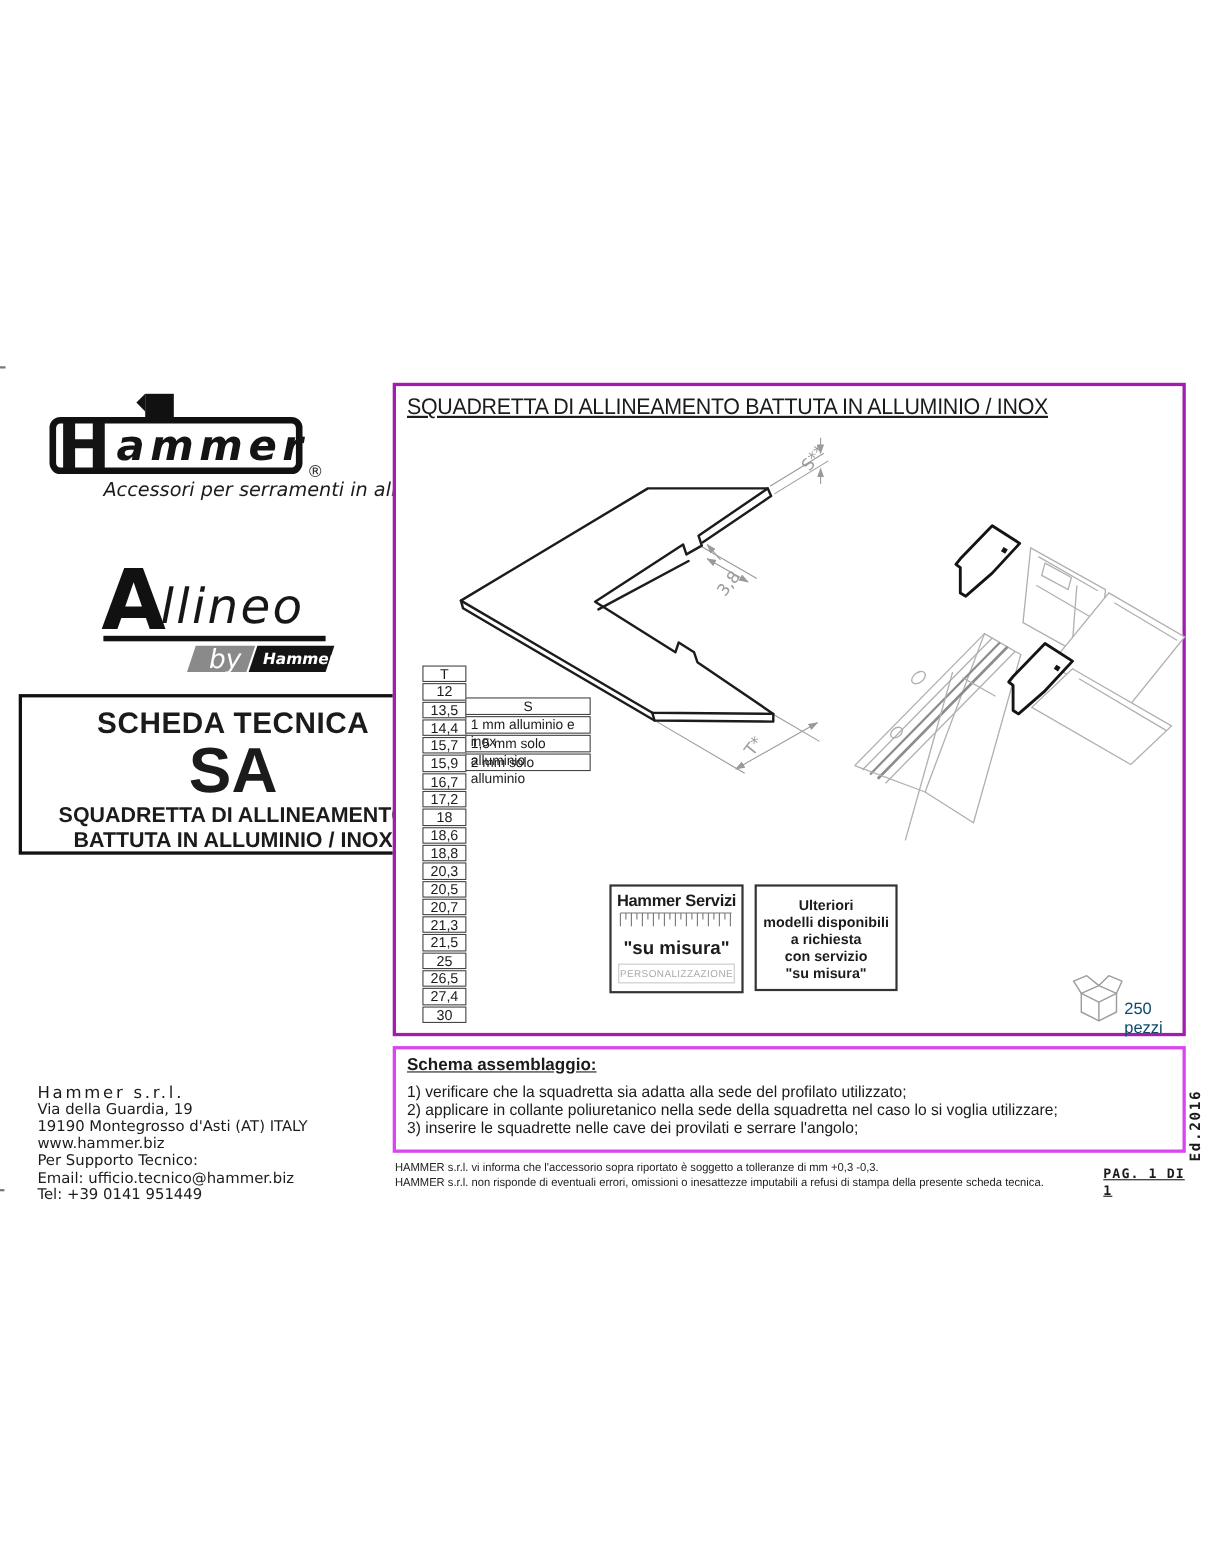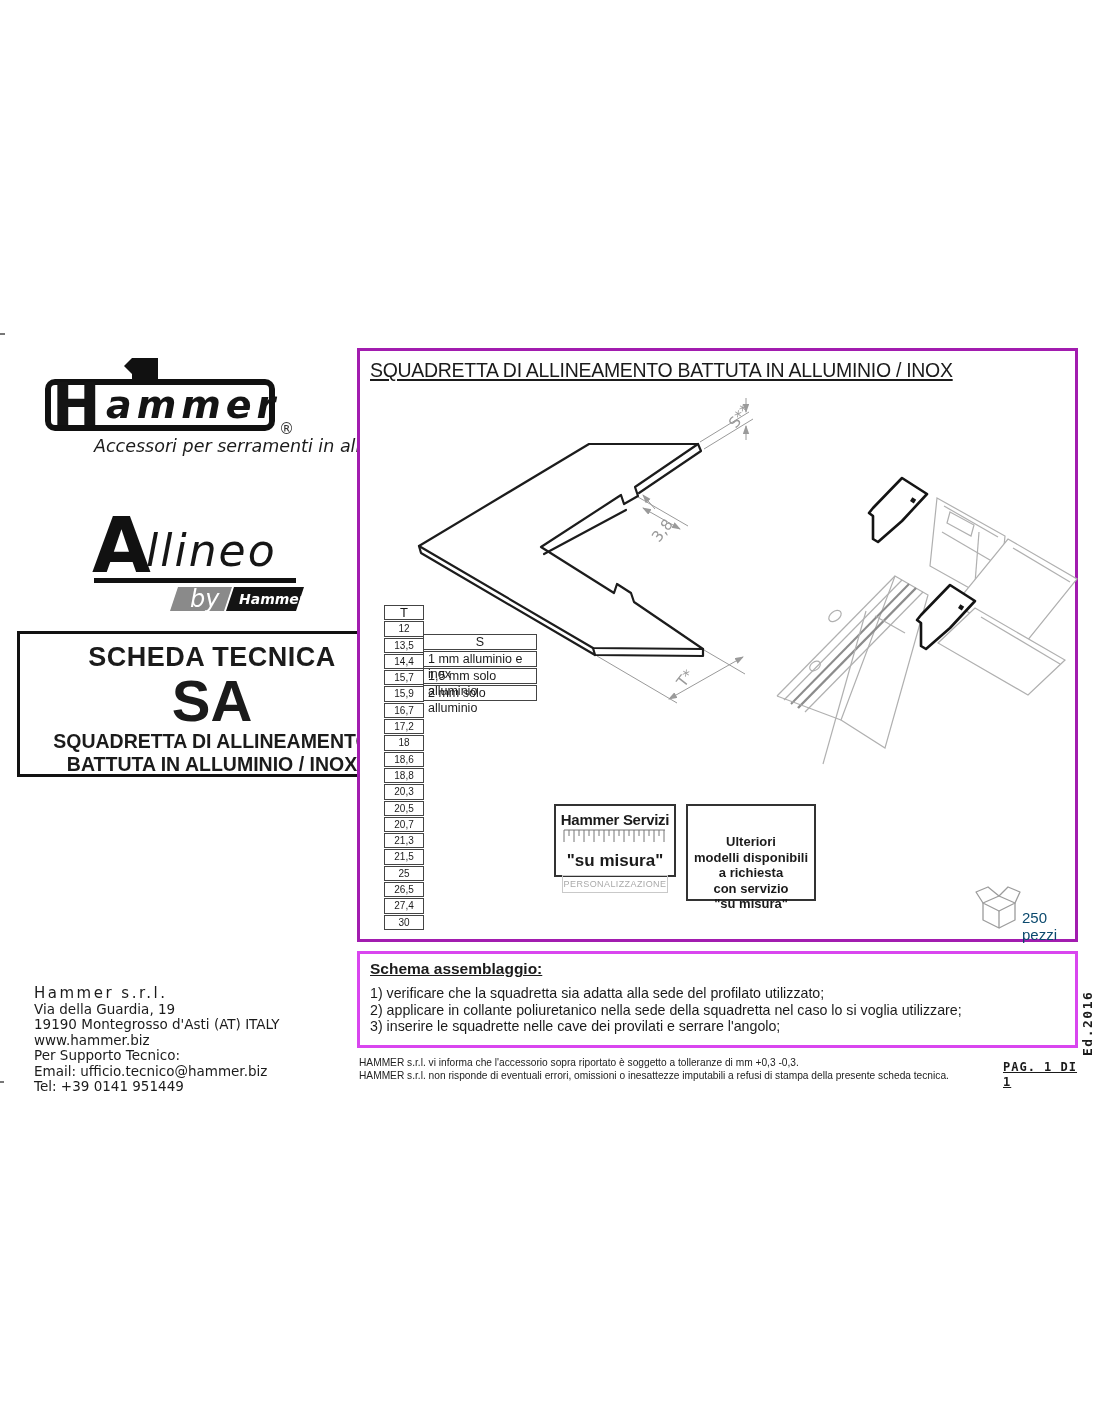--- a/index.html
+++ b/index.html
@@ -18,33 +18,33 @@
   .tech-card .tc-sub   { font-size:19.5px; font-weight:bold; line-height:23px; }
 
   .company { position:absolute; left:34px; top:986px; font-family:"DejaVu Sans", sans-serif; font-size:13.5px; line-height:15.5px; }
   .company .co-name { font-weight:normal; letter-spacing:2.5px; font-size:15px; }
 
   
   .main-panel { position:absolute; left:357px; top:348px; width:721px; height:594px; border:3px solid #a21caf; background:#fff; }
   .main-title { position:absolute; left:10px; top:7px; font-size:20.5px; letter-spacing:-0.3px; text-decoration:underline; white-space:nowrap; transform:scaleX(.95); transform-origin:left top; }
 
   .t-table { position:absolute; left:24px; top:254px; width:40px; }
-  .t-cell { width:40px; height:15.3px; border:1px solid #444; background:#fff; text-align:center; font-size:10px; line-height:14px; margin-bottom:1px; position:relative; }
+  .t-cell { width:40px; height:15.3px; border:1px solid #444; background:#fff; text-align:center; font-size:13px; line-height:14px; margin-bottom:1px; position:relative; }
   .t-head { font-size:13px; }
 
   .s-table { position:absolute; left:63px; top:283px; width:114px; }
   .s-cell { width:114px; height:16px; border:1px solid #444; background:#fff; font-size:12.5px; line-height:14.5px; padding-left:4px; margin-bottom:1px; }
   .s-head { text-align:center; padding-left:0; }
 
-  .services-box { position:absolute; left:194px; top:453px; width:122px; height:73px; border:2px solid #333; background:#fff; text-align:center; }
+  .services-box { position:absolute; left:194px; top:453px; width:122px; height:99px; border:2px solid #333; background:#fff; text-align:center; }
   .sv-title { font-size:15px; font-weight:bold; margin-top:5px; letter-spacing:-0.3px; }
   .sv-quote { font-size:17px; font-weight:bold; margin-top:1px; }
   .sv-caption { margin:4px 6px 0 6px; border:1px solid #c9c9c9; color:#aaa; font-size:9px; letter-spacing:.4px; padding:3px 0; }
 
-  .models-box { position:absolute; left:326px; top:453px; width:130px; height:97px; border:2px solid #333; background:#fff; text-align:center; padding-top:28px; }
+  .models-box { position:absolute; left:326px; top:453px; width:130px; height:97px; border:2px solid #333; background:#fff; text-align:center; padding-top:9px; }
   .models-box div { font-size:13px; font-weight:bold; line-height:15.5px; }
 
   .pack-icon { position:absolute; left:614px; top:528px; }
   .pack-label { position:absolute; left:662px; top:558px; color:#0c4a6e; font-size:15px; }
 
   
   .asm-box { position:absolute; left:357px; top:951px; width:721px; height:97px; border:3px solid #d946ef; background:#fff; }
   .asm-title { position:absolute; left:10px; top:6px; font-size:15.5px; font-weight:bold; text-decoration:underline; }
   .asm-steps { position:absolute; left:10px; top:31px; font-size:14.5px; line-height:16.5px; transform:scaleX(.98); transform-origin:left top; white-space:nowrap; }
 

